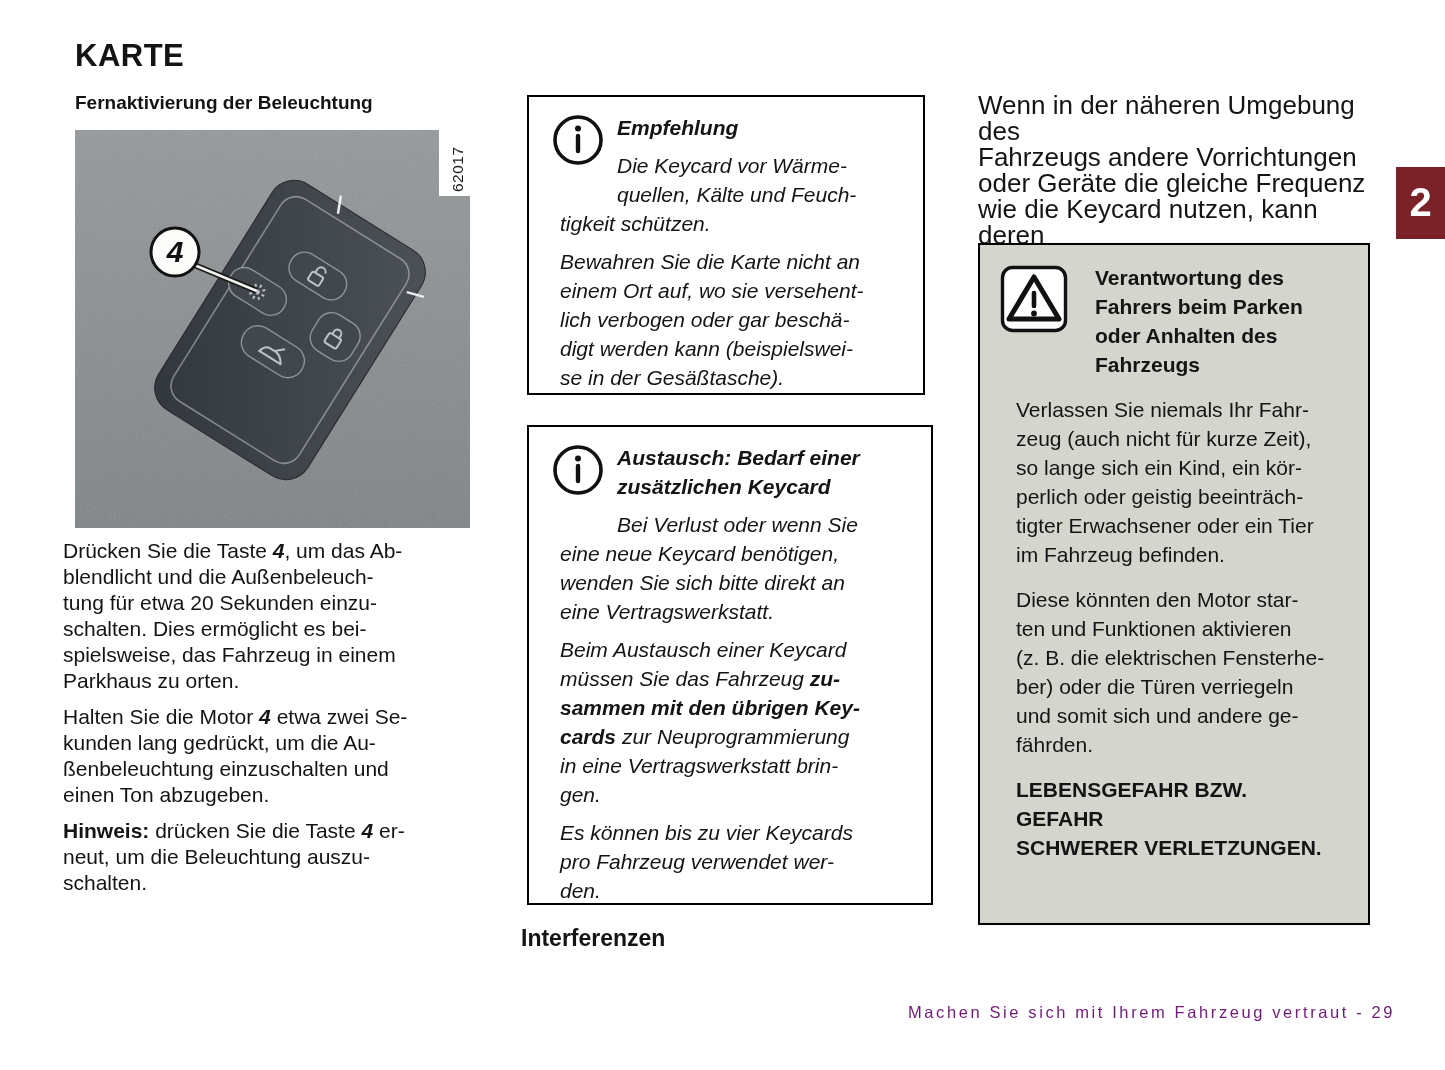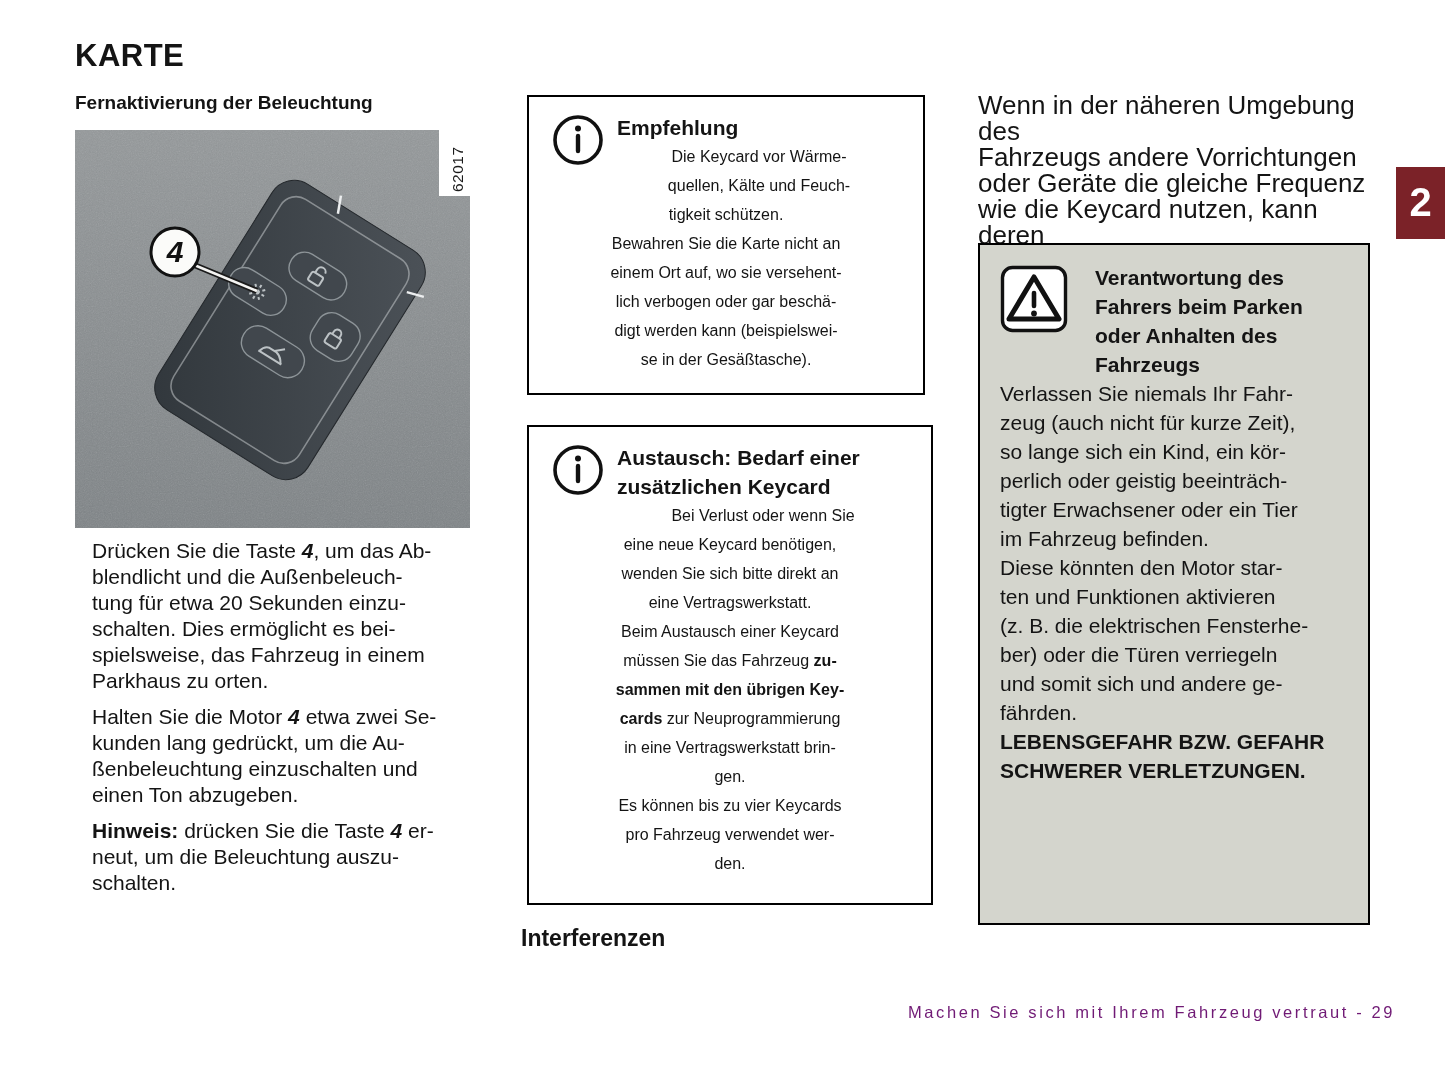--- a/index.html
+++ b/index.html
@@ -14,37 +14,37 @@
 
   
   .h1{left:75px;top:38px;font-size:31px;font-weight:700;letter-spacing:.5px;}
   .h2{left:75px;top:92px;font-size:19px;font-weight:700;}
   .h2b{left:521px;top:925px;font-size:23px;font-weight:700;}
 
   
   .figure{left:75px;top:130px;width:395px;height:398px;}
 
   
-  .left-text{left:92px;top:538px;width:430px;font-size:21px;line-height:26px;}
+  .left-text{left:63px;top:538px;width:430px;font-size:21px;line-height:26px;}
   .left-text p{margin:0 0 10px 0;}
 
   
-  .box{border:2px solid #000;background:#fff;box-sizing:border-box;}
+  .box{border:2px solid #000;background:#fff;box-sizing:border-box;font-style:italic;}
   .box1{left:527px;top:95px;width:398px;height:300px;padding:16px 22px;}
   .box2{left:527px;top:425px;width:406px;height:480px;padding:16px 22px;}
   .box .title{font-size:21px;line-height:29px;font-weight:700;white-space:pre-line;}
-  .box p{margin:0;font-size:16px;line-height:29px;text-align:center;}
+  .box p{margin:9px;font-size:21px;line-height:29px;}
   .ibox-float{float:left;width:66px;height:86px;}
 
   
   .right-intro{left:978px;top:92px;width:400px;font-size:26px;line-height:26px;}
   .warnbox{left:978px;top:243px;width:392px;height:682px;background:#d4d5cd;
     border:2px solid #000;box-sizing:border-box;padding:18px 20px;position:absolute;}
   .warnbox .title{margin-left:95px;font-size:21px;line-height:29px;font-weight:700;white-space:pre-line;}
-  .warnbox p{margin:0;font-size:21px;line-height:29px;}
+  .warnbox p{margin:16px;font-size:21px;line-height:29px;}
   .warn-icon-wrap{position:absolute;left:20px;top:20px;width:68px;height:68px;}
 
   
   .tab{left:1396px;top:167px;width:49px;height:72px;background:#7b2228;color:#fff;
     font-size:40px;font-weight:700;text-align:center;line-height:70px;}
 
   
   .footer{right:50px;top:1003px;font-size:16.5px;letter-spacing:2.6px;color:#701a75;}
 </style>
 </head>

